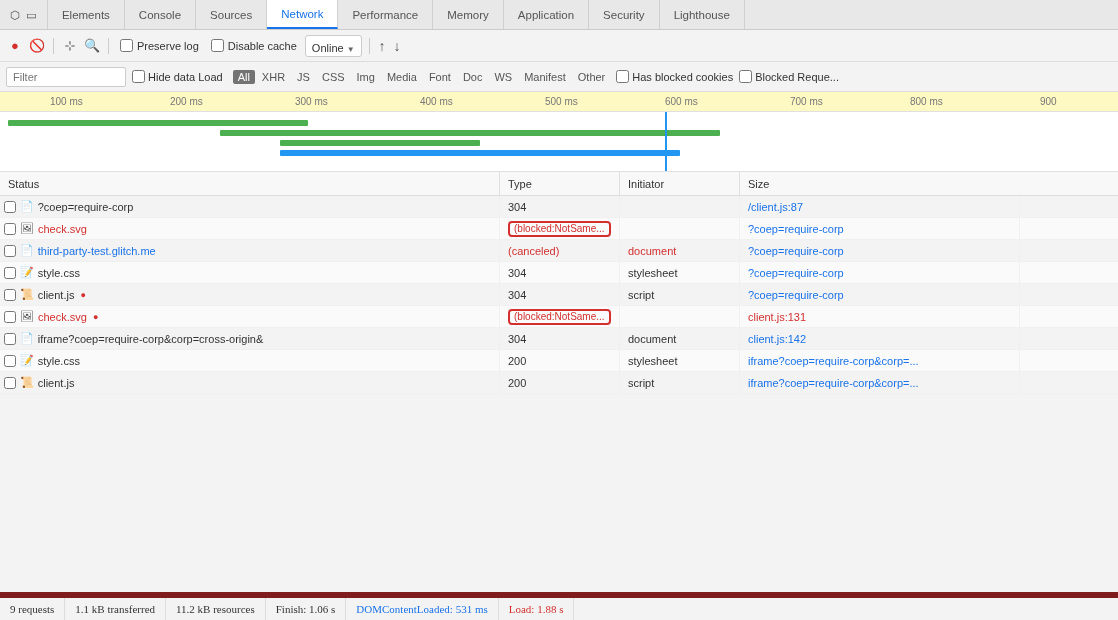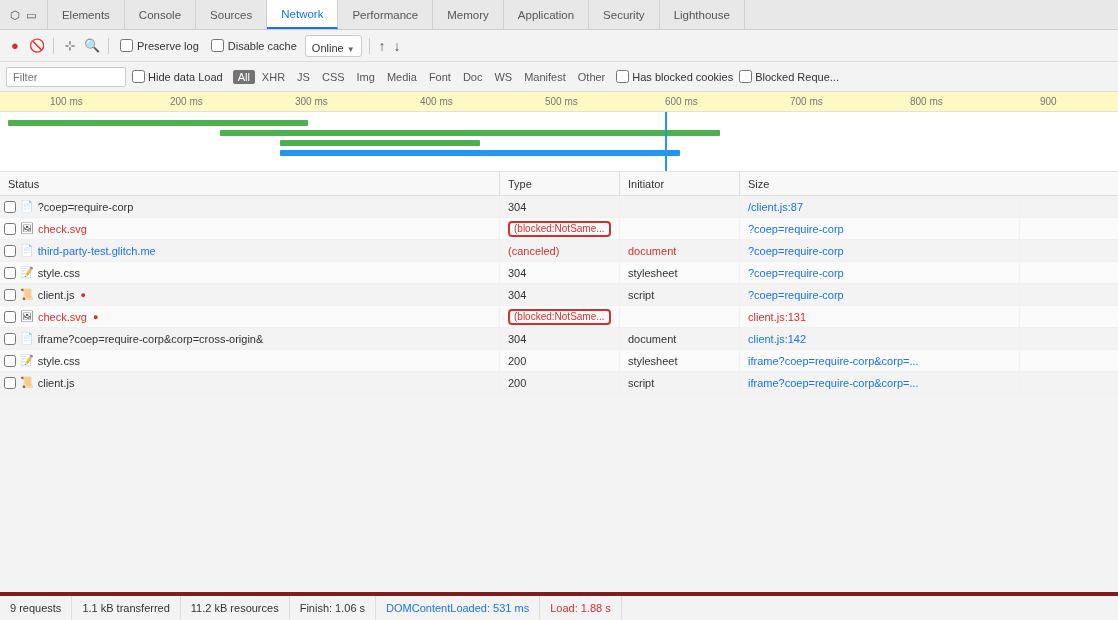--- a/index.html
+++ b/index.html
@@ -48,21 +48,21 @@
     .td.name-cell { display: flex; align-items: center; gap: 4px; padding-left: 4px; }
     .file-checkbox { width: 12px; height: 12px; flex-shrink: 0; }
     .link-blue { color: #1a73e8; text-decoration: none; }
     .link-red { color: #d32f2f; text-decoration: none; }
     .type-document { color: #d32f2f; }
 
     
     .blocked-badge { display: inline-flex; align-items: center; border: 2px solid #d32f2f; border-radius: 4px; padding: 0 4px; height: 16px; color: #d32f2f; font-size: 10px; white-space: nowrap; font-weight: 500; }
 
     
-    .status-bar { display: flex; align-items: center; background: #f3f3f3; border-top: 4px solid #7f1d1d; height: 28px; padding: 0 10px; gap: 0; font-size: 11px; }
+    .status-bar { display: flex; align-items: center; background: #f3f3f3; border-top: 6px solid #7f1d1d; height: 28px; padding: 0 10px; gap: 0; font-size: 11px; font-family: Liberation Serif, serif; }
     .status-item { padding: 0 10px; border-right: 1px solid #ddd; height: 100%; display: flex; align-items: center; }
     .status-item:first-child { padding-left: 0; }
     .status-item.blue { color: #1a73e8; }
     .status-item.red { color: #d32f2f; }
 
     .main-content { display: flex; flex-direction: column; height: calc(620px - 30px); }
     .table-container { flex: 1; overflow-y: auto; }
   </style>
 </head>
 <body>

